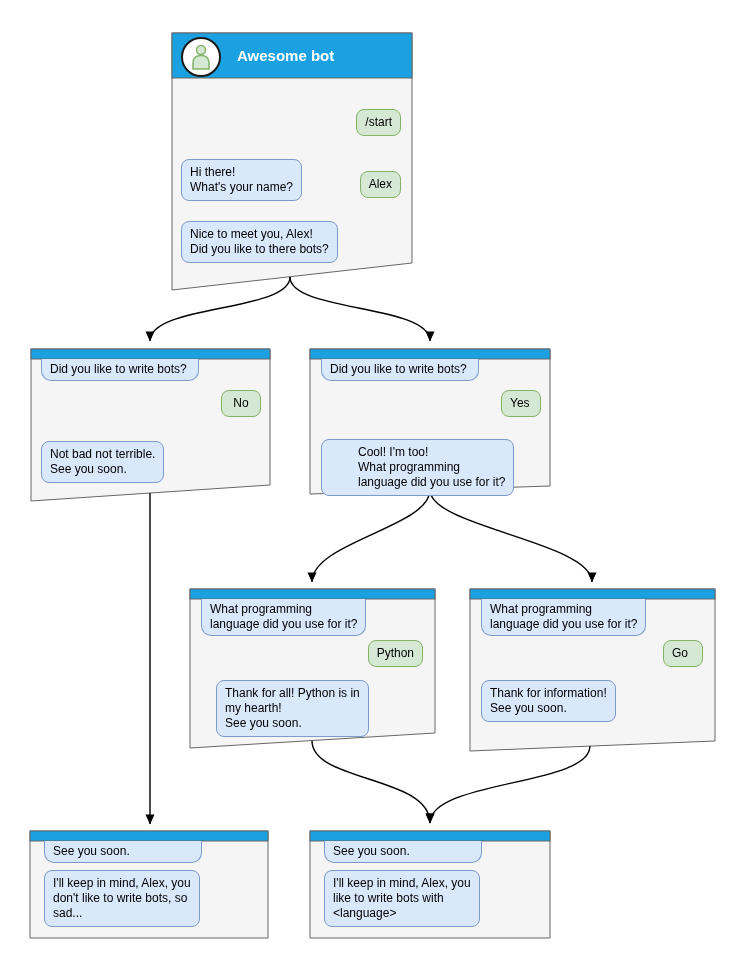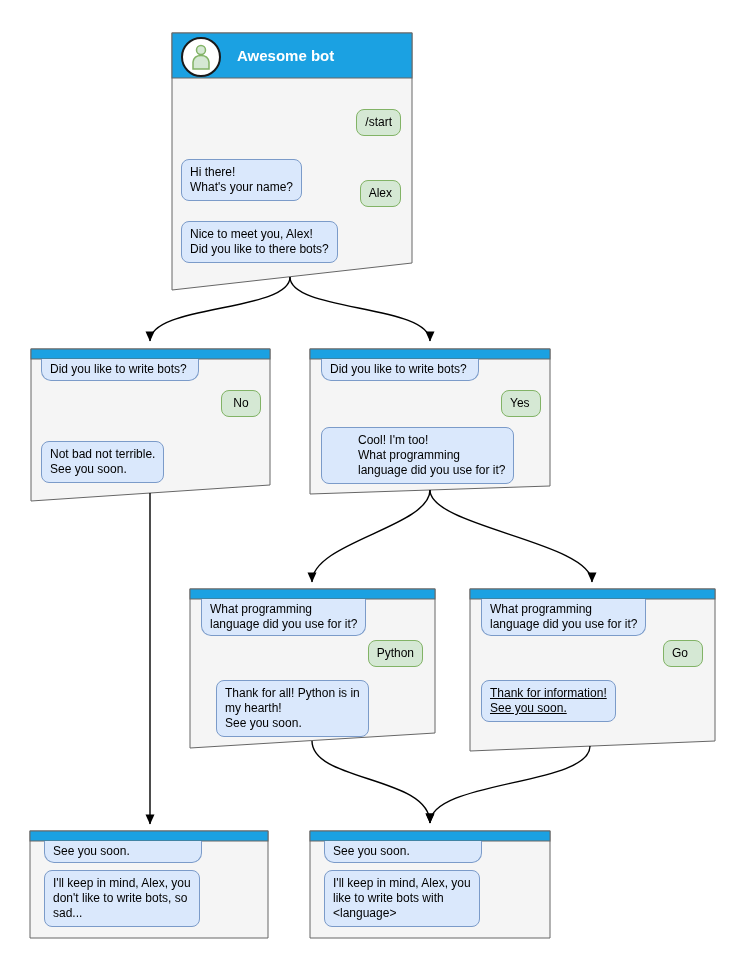--- a/index.html
+++ b/index.html
@@ -85,46 +85,46 @@
     <svg class="person-icon" viewBox="0 0 24 26">
       <circle class="p" cx="12" cy="6" r="4.5"></circle>
       <path class="p" d="M4,25 L4,18 Q5,11.5 12,11.5 Q19,11.5 20,18 L20,25 z"></path>
     </svg>
   </div>
   <div id="main-title">Awesome bot</div>
 
   <div class="bubble user" style="right:342px;top:91px;margin-top:18px;">/start</div>
   <div class="bubble bot" style="left:181px;top:129px;margin-top:30px;">Hi there!
 What's your name?</div>
-  <div class="bubble user" style="right:342px;top:180px;">Alex</div>
+  <div class="bubble user" style="right:342px;top:171px;">Alex</div>
   <div class="bubble bot" style="left:181px;top:221px;">Nice to meet you, Alex!
 Did you like to there bots?</div>
 
   <div class="bubble bot clipped" style="left:41px;top:359px;">Did you like to write bots?</div>
   <div class="bubble user" style="right:482px;top:390px;text-align:center;">No</div>
   <div class="bubble bot" style="left:41px;top:429px;margin-top:12px;">Not bad not terrible.
 See you soon.</div>
 
   <div class="bubble bot clipped" style="left:321px;top:359px;">Did you like to write bots?</div>
   <div class="bubble user" style="right:202px;top:390px;">Yes</div>
-  <div class="bubble bot" style="left:321px;top:427px;padding-left:36px;">Cool! I'm too!
+  <div class="bubble bot" style="left:321px;top:439px;padding-left:36px;">Cool! I'm too!
 What programming
 language did you use for it?</div>
 
   <div class="bubble bot clipped" style="left:201px;top:599px;">What programming
 language did you use for it?</div>
   <div class="bubble user" style="right:320px;top:640px;margin-left:11px;">Python</div>
   <div class="bubble bot" style="left:216px;top:680px;">Thank for all! Python is in
 my hearth!
 See you soon.</div>
 
   <div class="bubble bot clipped" style="left:481px;top:599px;">What programming
 language did you use for it?</div>
   <div class="bubble user" style="right:40px;top:640px;">Go</div>
-  <div class="bubble bot" style="left:481px;top:680px;text-decoration:underline;">Thank for information!
+  <div class="bubble bot" style="left:481px;top:680px;">Thank for information!
 See you soon.</div>
 
   <div class="bubble bot clipped" style="left:44px;top:841px;">See you soon.</div>
   <div class="bubble bot" style="left:44px;top:870px;">I'll keep in mind, Alex, you
 don't like to write bots, so
 sad...</div>
 
   <div class="bubble bot clipped" style="left:324px;top:841px;">See you soon.</div>
   <div class="bubble bot" style="left:324px;top:870px;">I'll keep in mind, Alex, you
 like to write bots with

